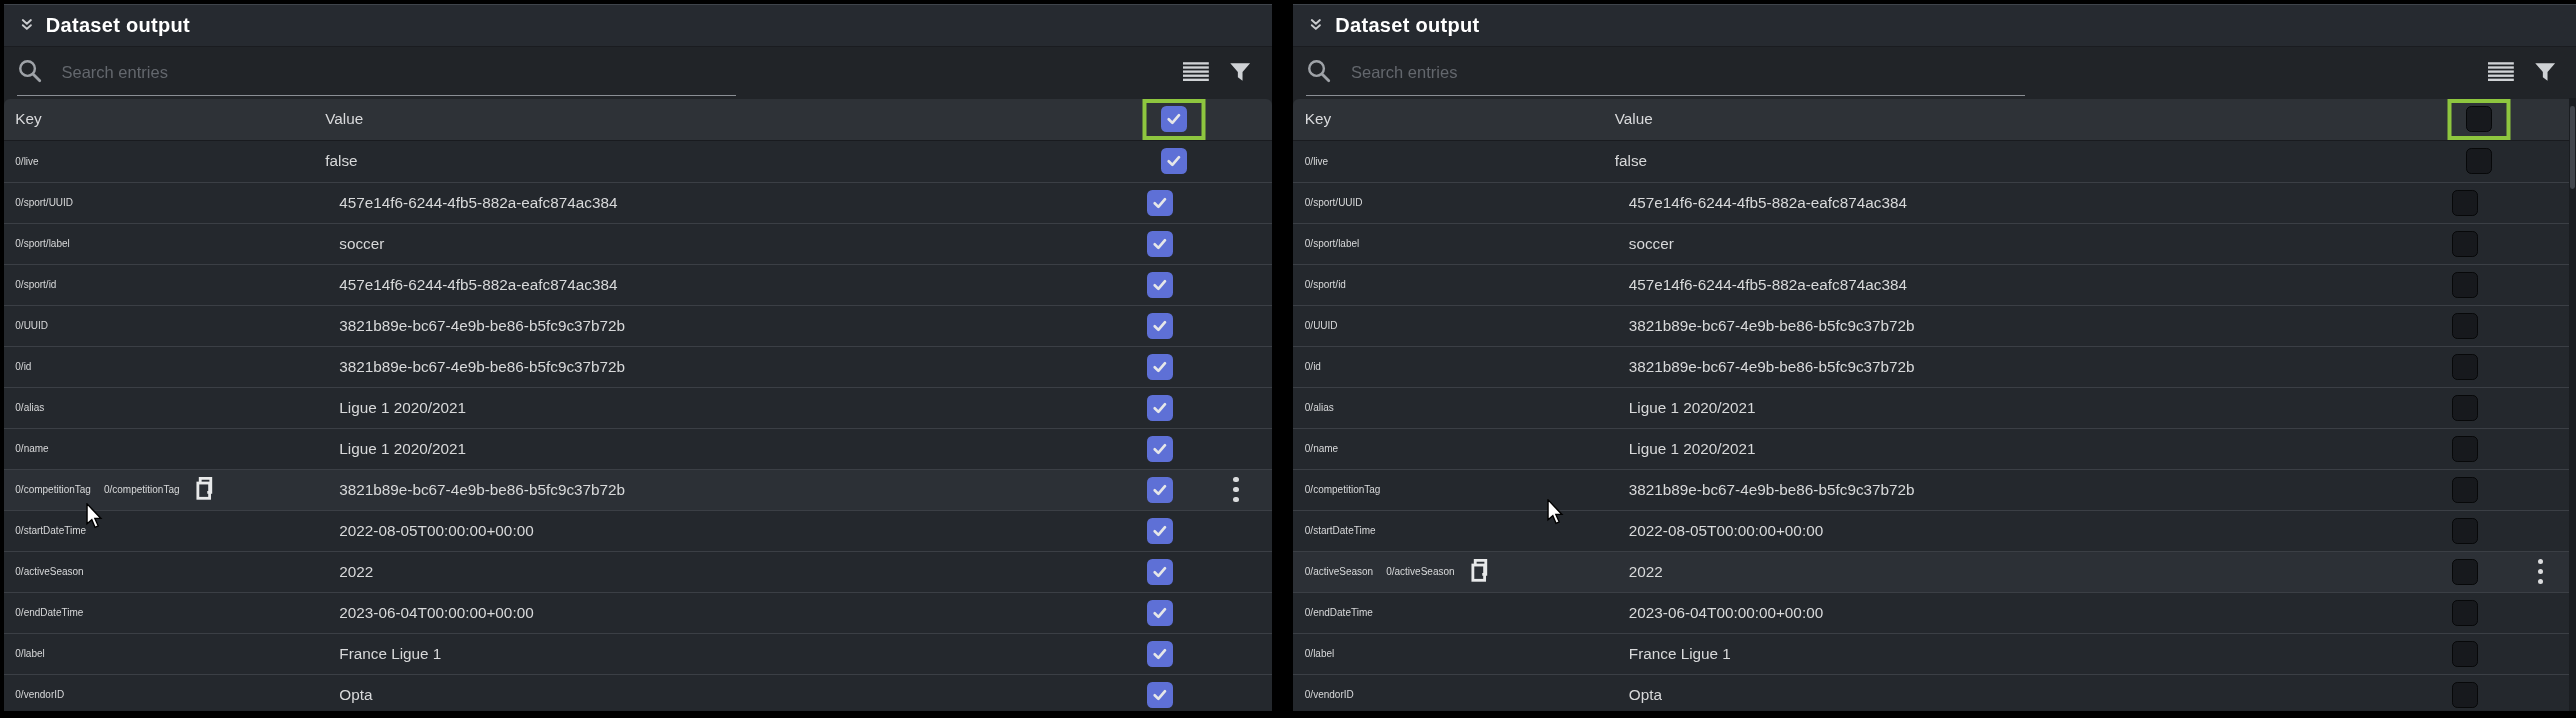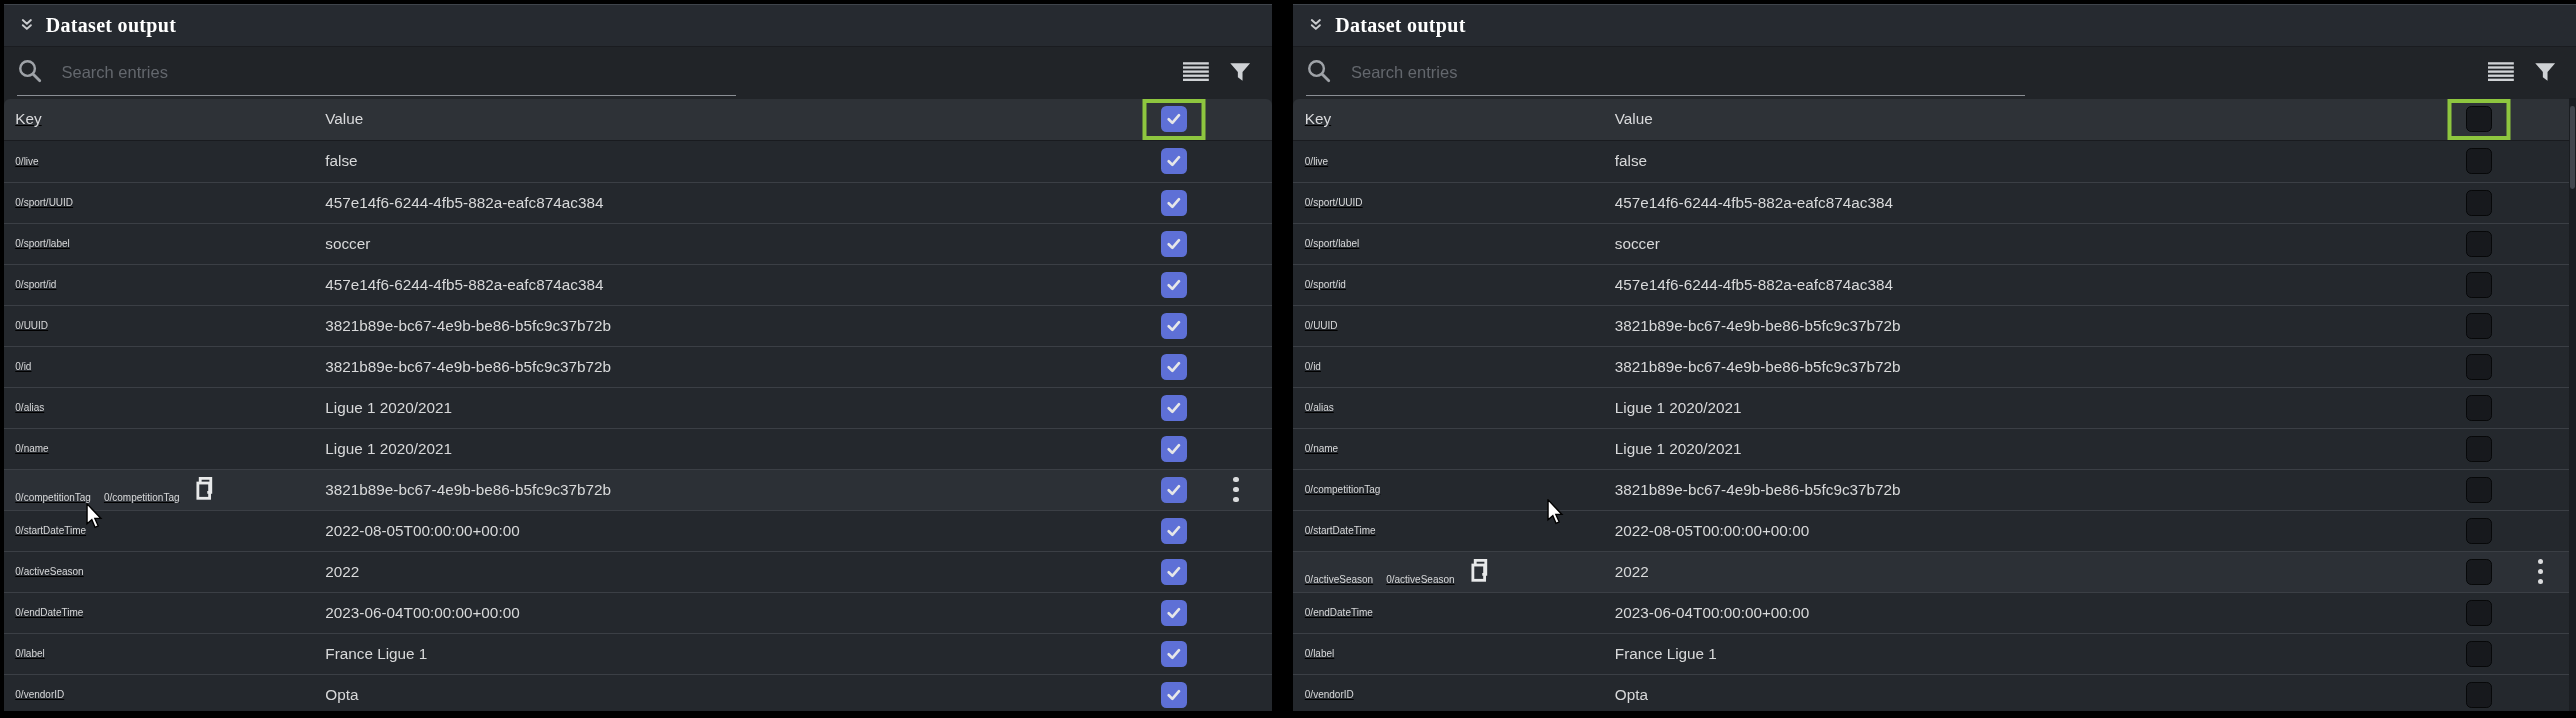--- a/index.html
+++ b/index.html
@@ -14,21 +14,21 @@
   .panel.left{left:3.5px;width:1268px;}
   .panel.right{left:1293px;width:1283px;}
 
   
   .titlebar{
     height:43px;background:#262a30;border-top:1.2px solid #3f444b;
     border-bottom:1.2px solid #1a1c20;
     display:flex;align-items:center;padding-left:14px;gap:10.6px;box-sizing:border-box;
   }
   .collapse-icon svg{display:block;}
-  .panel-title{font-size:20px;font-weight:bold;color:#ffffff;letter-spacing:0.3px;font-family:Liberation Serif, serif;}
+  .panel-title{font-size:20px;font-weight:bold;color:#ffffff;letter-spacing:0.3px;}
 
   
   .searchbar{height:52px;display:flex;align-items:center;padding:0 10.6px 0 13px;box-sizing:border-box;}
   .search-field{
     display:flex;align-items:center;gap:17px;width:719px;height:46px;
     border-bottom:1.2px solid #8b8f95;box-sizing:border-box;
   }
   .search-field input{
     background:transparent;border:none;outline:none;flex:1;
     font-size:16.5px;color:#d8d9da;font-family:inherit;
@@ -36,29 +36,29 @@
   .search-field input::placeholder{color:#63676d;}
   .toolbar{margin-left:auto;display:flex;align-items:center;gap:19px;padding-right:9.4px;}
   .tool-btn{display:flex;align-items:center;justify-content:center;cursor:pointer;}
 
   
   .thead{
     height:41px;background:#2e3237;border-radius:5.9px 5.9px 0 0;
     display:flex;align-items:center;border-bottom:1.8px solid #191b1f;box-sizing:content-box;
   }
   .thead .hlabel{font-size:15.3px;font-weight:500;color:#d9dadc;}
-  .cell-key{width:310px;padding-left:11.8px;display:flex;align-items:flex-end;gap:13px;white-space:nowrap;overflow:visible;box-sizing:border-box;flex-shrink:0;text-decoration:underline;}
+  .cell-key{width:310px;padding-left:11.8px;display:flex;align-items:center;gap:13px;white-space:nowrap;overflow:visible;box-sizing:border-box;flex-shrink:0;}
   .cell-value{flex:1;padding-left:11.8px;font-size:15.3px;color:#d8d9da;white-space:nowrap;box-sizing:border-box;}
   .cell-check{width:53px;display:flex;justify-content:center;align-items:center;position:relative;height:100%;flex-shrink:0;}
   .cell-menu{width:71px;display:flex;justify-content:center;align-items:center;flex-shrink:0;}
 
   .trow{
     height:41px;display:flex;align-items:center;background:#24282d;box-sizing:border-box;
   }
-  .trow + .trow{border-top:1.8px solid #3b3f45;}
+  .trow + .trow{border-top:1.8px solid #3b3f45;gap:14px;}
   .trow.hovered{background:#2c3036;}
   .ktext{font-size:10px;color:#d8d9da;}
 
   
   .checkbox{
     width:26px;height:26px;border-radius:5.3px;display:flex;align-items:center;justify-content:center;
     box-sizing:border-box;cursor:pointer;
   }
   .checkbox.checked{background:#5e70d6;}
   .checkbox.unchecked{background:#17191d;border:1.8px solid #070809;}

